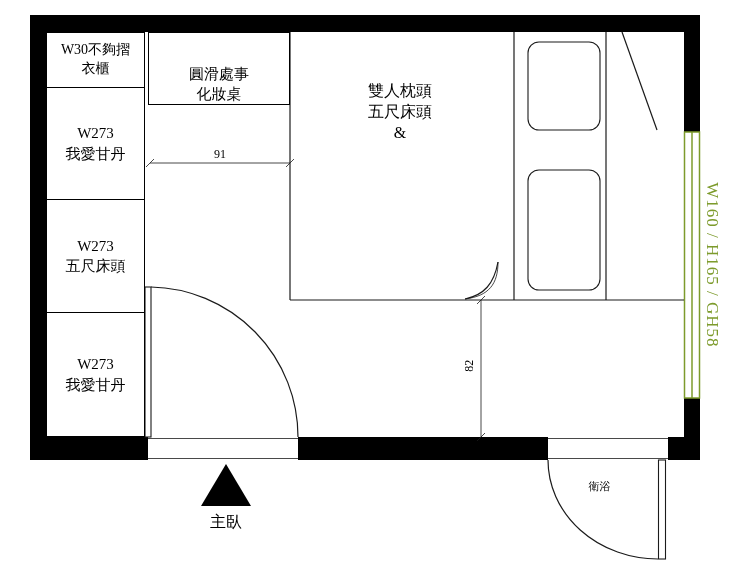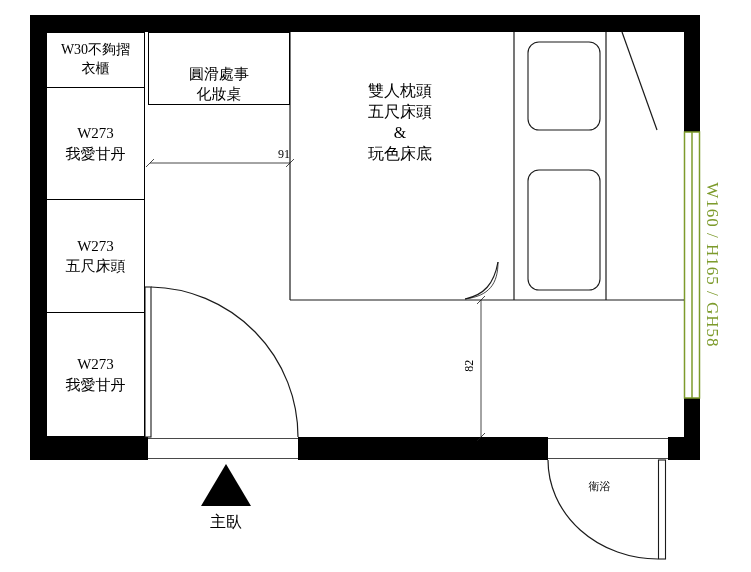--- a/index.html
+++ b/index.html
@@ -108,24 +108,23 @@
 
   <div class="box" style="left:148px;top:32px;width:142px;height:73px;justify-content:flex-end;">
     <span>圓滑處事</span>
     <span>化妝桌</span>
   </div>
 
   <div class="lbl" style="left:310px;top:80px;width:180px;font-size:16px;line-height:21px;">
     <div>雙人枕頭</div>
     <div>五尺床頭</div>
     <div>&amp;</div>
-    <div>玩色床底</div>
   </div>
 
-  <div class="lbl dim" style="left:150px;top:147px;width:140px;text-align:right;">91</div>
+  <div class="lbl dim" style="left:150px;top:147px;width:140px;">91</div>
   <div class="lbl dim rot-ccw" style="left:450px;top:358px;width:40px;">82</div>
 
   <div class="lbl vert-green" style="left:590px;top:254px;width:245px;">W160 / H165 / GH58</div>
 
   <div class="lbl" style="left:191px;top:512px;width:70px;font-size:16px;text-align:center;">主臥</div>
 
   <div class="lbl" style="left:572px;top:479px;width:55px;font-size:11px;">衛浴</div>
 
 </div>
 

